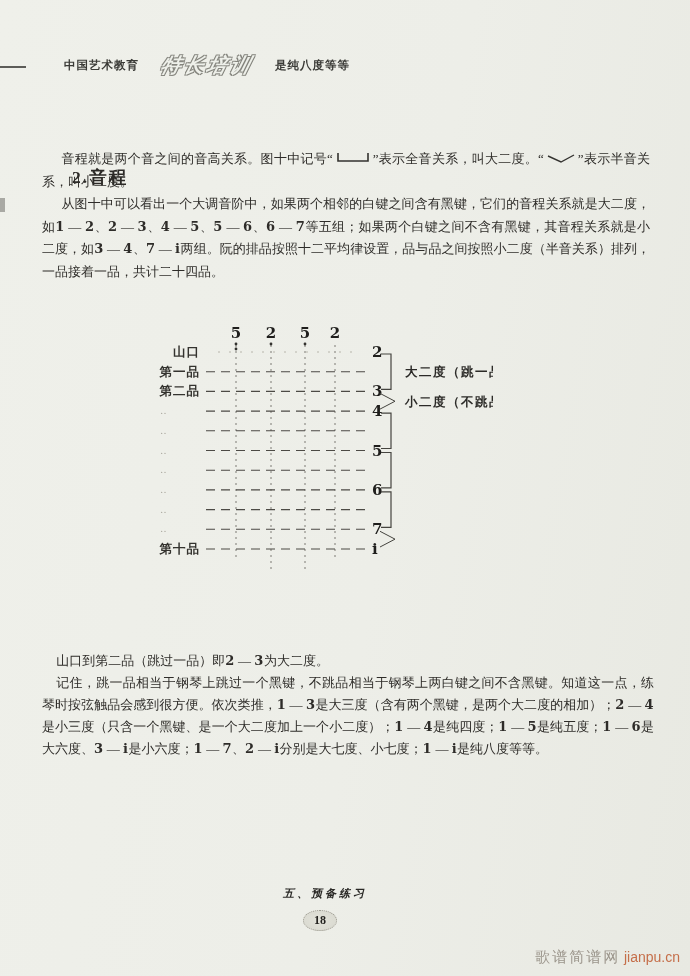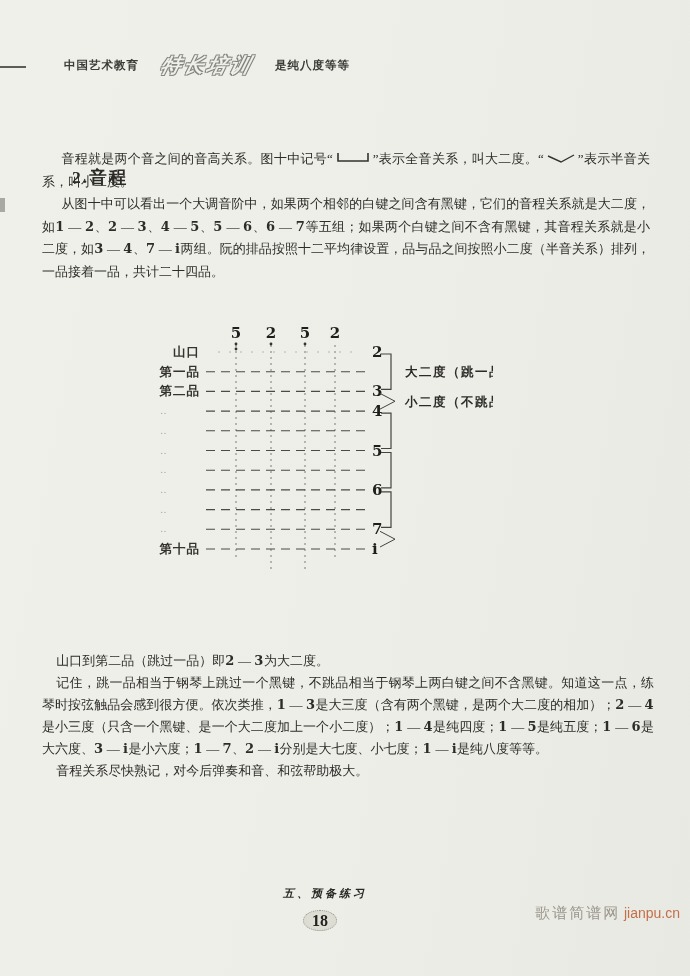--- a/index.html
+++ b/index.html
@@ -39,24 +39,24 @@
   .dg-cjk{font-family:"Liberation Serif",serif;font-weight:bold;font-size:12.5px;fill:#2b2a27;letter-spacing:1.5px;}
   .dg-left{font-family:"Liberation Serif",serif;font-weight:600;font-size:12.5px;fill:#34332f;letter-spacing:1px;}
   .dg-faint{font-size:10px;fill:#a9a79d;}
   
   .footer-section{position:absolute;left:283px;top:886px;font-size:11px;font-weight:bold;font-style:italic;letter-spacing:3px;color:#2a2926;}
   .pagenum{
     position:absolute;left:303px;top:910px;width:32px;height:19px;
     border:1px dotted #9a988e;border-radius:50%;
     background:radial-gradient(#e3e3da,#d8d8cf);
     display:flex;align-items:center;justify-content:center;
-    font-size:16px;font-weight:bold;color:#23221f;
+    font-size:12px;font-weight:bold;color:#23221f;
   }
   
-  .watermark{position:absolute;right:10px;top:904px;font-size:15px;white-space:nowrap;}
+  .watermark{position:absolute;right:10px;top:948px;font-size:15px;white-space:nowrap;}
   .wm-site{color:#9b958b;letter-spacing:2px;}
   .wm-url{color:#c56f4a;font-family:"Liberation Sans",sans-serif;font-size:14px;}
 </style>
 </head>
 <body>
 
 <div class="page">
 
   <span class="edge-mark"></span>
   <span class="edge-artifact"></span>
@@ -128,21 +128,20 @@
         <path d="M233 89.1 H243 V 124.5 H233" fill="none" stroke="#45443f" stroke-width="1.2"></path>
         <path d="M233 128.5 H243 V 163.9 H233" fill="none" stroke="#45443f" stroke-width="1.2"></path>
         <path d="M233 167.9 H243 V 203.29999999999998 H233" fill="none" stroke="#45443f" stroke-width="1.2"></path>
         <path d="M232 207.29999999999998 L247 215.14999999999998 M232 223 L247 215.14999999999998" fill="none" stroke="#45443f" stroke-width="1"></path>
       </svg>
   </figure>
 
   <div class="tblock tb2">
     <p class="mt">山口到第二品（跳过一品）即<b>2</b> — <b>3</b>为大二度。</p>
     <p class="mt">记住，跳一品相当于钢琴上跳过一个黑键，不跳品相当于钢琴上两白键之间不含黑键。知道这一点，练琴时按弦触品会感到很方便。依次类推，<b>1</b> — <b>3</b>是大三度（含有两个黑键，是两个大二度的相加）；<b>2</b> — <b>4</b>是小三度（只含一个黑键、是一个大二度加上一个小二度）；<b>1</b> — <b>4</b>是纯四度；<b>1</b> — <b>5</b>是纯五度；<b>1</b> — <b>6</b>是大六度、<b>3</b> — <b>i</b>是小六度；<b>1</b> — <b>7</b>、<b>2</b> — <b>i</b>分别是大七度、小七度；<b>1</b> — <b>i</b>是纯八度等等。</p>
-    <p class="mt">音程关系尽快熟记，对今后弹奏和音、和弦帮助极大。</p>
   </div>
 
   <div class="footer-section">五、预备练习</div>
   <div class="pagenum">18</div>
 
   <div class="watermark">
     <span class="wm-site">歌谱简谱网</span>
     <span class="wm-url">jianpu.cn</span>
   </div>
 

